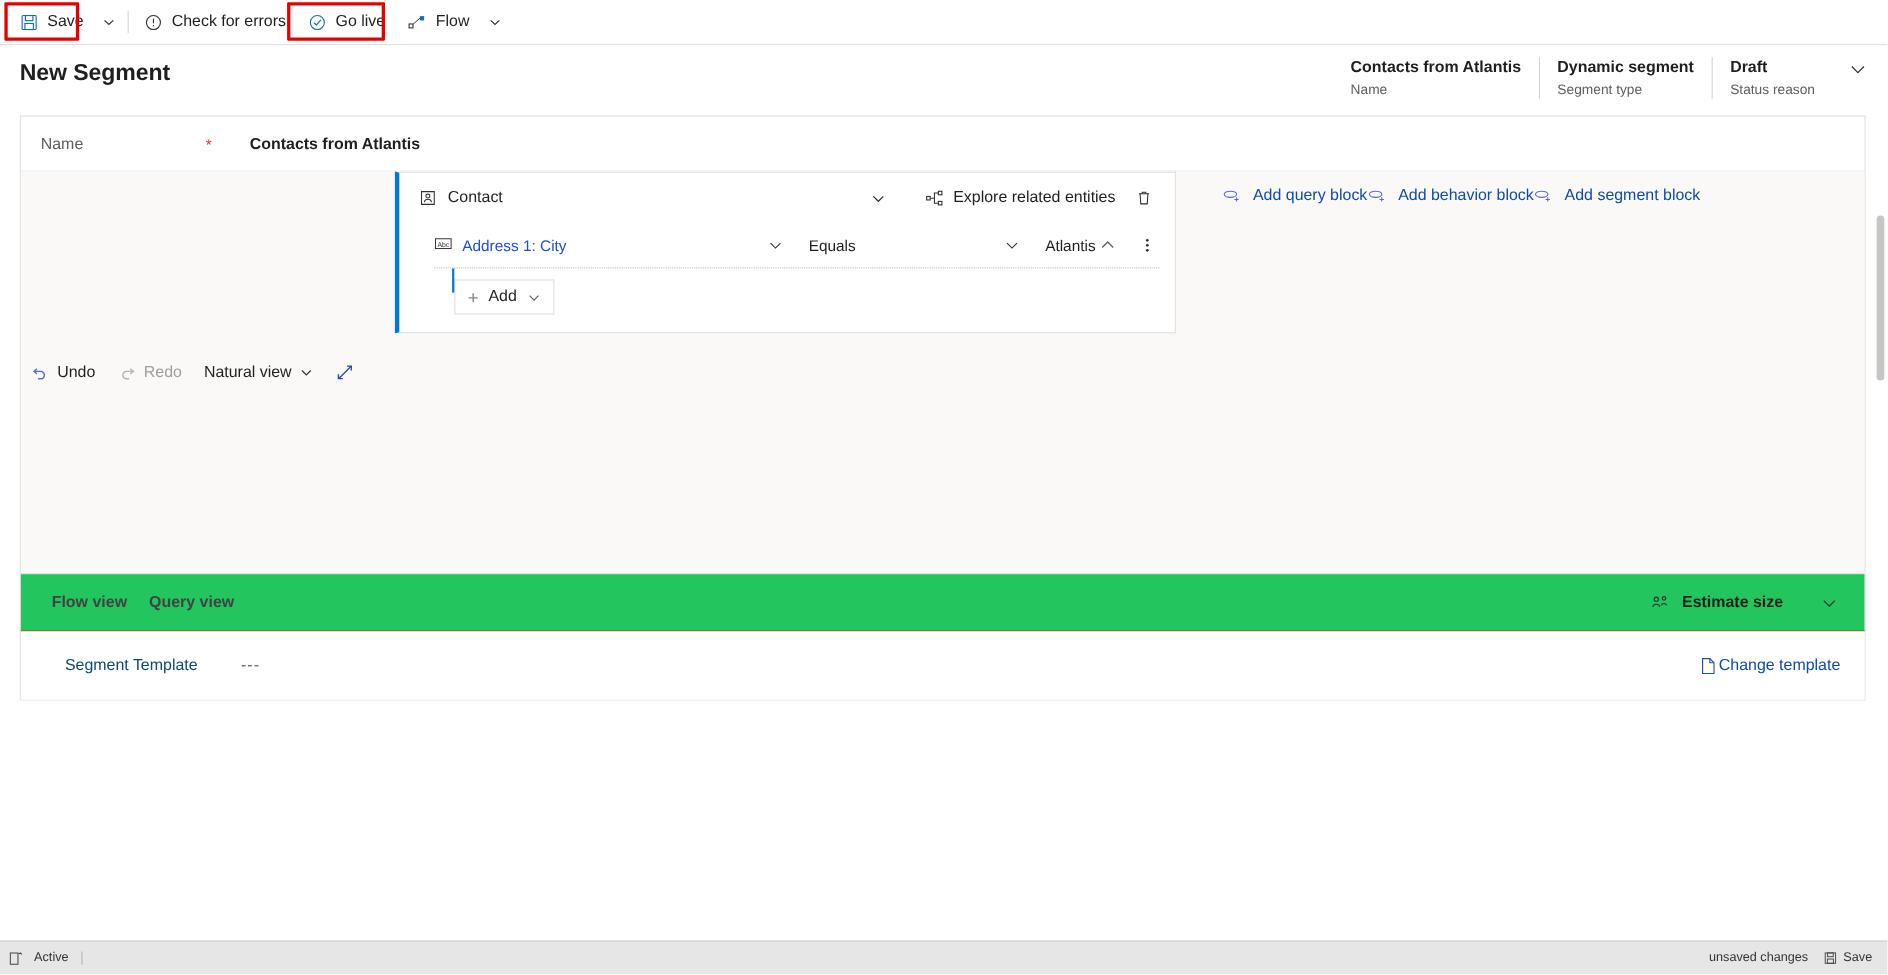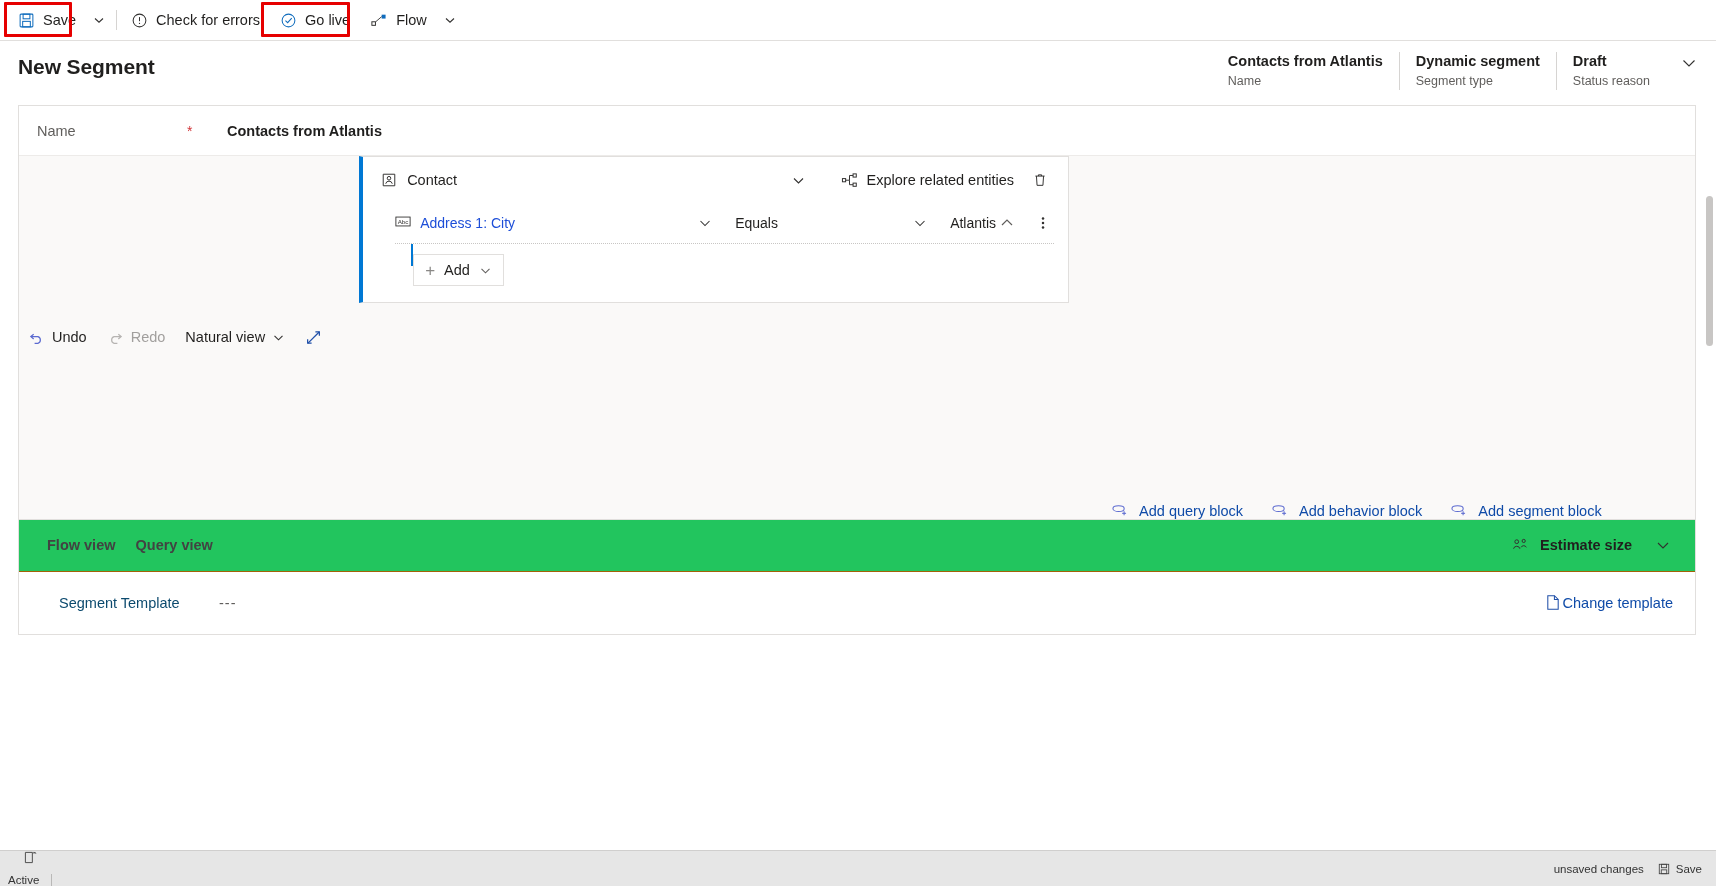--- a/index.html
+++ b/index.html
@@ -126,33 +126,33 @@
   .add-area { padding: 10px 0 16px 32px; position: relative; }
   .add-stem { position: absolute; left: 48px; top: 0; width: 2px; height: 22px; background: #0078d4; }
   .add-btn {
     display: inline-flex; align-items: center; gap: 9px;
     border: 1px solid #e1dfdd; background: #ffffff;
     height: 32px; padding: 0 11px; font-size: 14.5px; color: #201f1e;
     cursor: pointer; margin-left: 18px;
   }
   .add-plus { color: #8a8886; font-size: 17px; line-height: 1; }
 
-  .block-links { display: flex; align-items: flex-end; gap: 28px; padding: 14px 14px 0 28px; }
+  .block-links { display: flex; align-items: flex-start; padding: 14px 14px 0 28px; }
   .blk-link {
     display: flex; align-items: center; gap: 11px;
     font-size: 14.5px; color: #0f4ba8; cursor: pointer;
   }
 
   
   .view-row {
     flex: 0 0 52px; display: flex; align-items: center;
     padding: 0 14px 0 18px; border-bottom: 1px solid #a16207; background: #22c55e; font-weight: bold;
   }
   .view-tab { font-size: 14.5px; color: #424242; padding: 6px 10px; cursor: pointer; }
-  .view-right { margin-left: auto; display: flex; align-items: center; gap: 4px; }
+  .view-right { margin-left: auto; display: flex; align-items: center; gap: 15px; }
   .est-btn { display: flex; align-items: center; gap: 10px; font-size: 14.5px; color: #201f1e; padding: 6px 9px; cursor: pointer; }
   .est-caret { padding: 6px 10px; cursor: pointer; color: #201f1e; }
 
   .tmpl-row {
     flex: 0 0 62px; display: flex; align-items: center;
     padding: 0 14px 0 40px; background: #ffffff;
   }
   .tmpl-lbl { font-size: 14.5px; color: #0c4a6e; width: 160px; }
   .tmpl-val { font-size: 14.5px; color: #605e5c; letter-spacing: 1px; }
   .tmpl-link {
@@ -161,21 +161,21 @@
   }
 
   .filler { flex: 1 1 auto; background: #ffffff; min-height: 0; }
 
   
   .statusbar {
     flex: 0 0 31px; display: flex; align-items: center;
     background: #e6e6e6; border-top: 1px solid #d0cfce;
     padding: 0 14px 0 8px; font-size: 11.5px; color: #333333;
   }
-  .sb-left { display: flex; align-items: center; gap: 10px; flex-direction: column; }
+  .sb-left { display: flex; align-items: center; gap: 10px; }
   .sb-active { padding-right: 12px; border-right: 1px solid #b9b8b7; }
   .sb-right { margin-left: auto; display: flex; align-items: center; gap: 14px; }
   .sb-save { display: flex; align-items: center; gap: 6px; cursor: pointer; }
 
   
   .scrollcol {
     position: absolute; right: 1px; top: 196px; width: 11px; bottom: 190px;
     background: #ffffff;
   }
   .scrollcol .thumb { position: absolute; top: 0; left: 2px; width: 7px; height: 150px; background: #c8c6c4; border-radius: 4px; }

